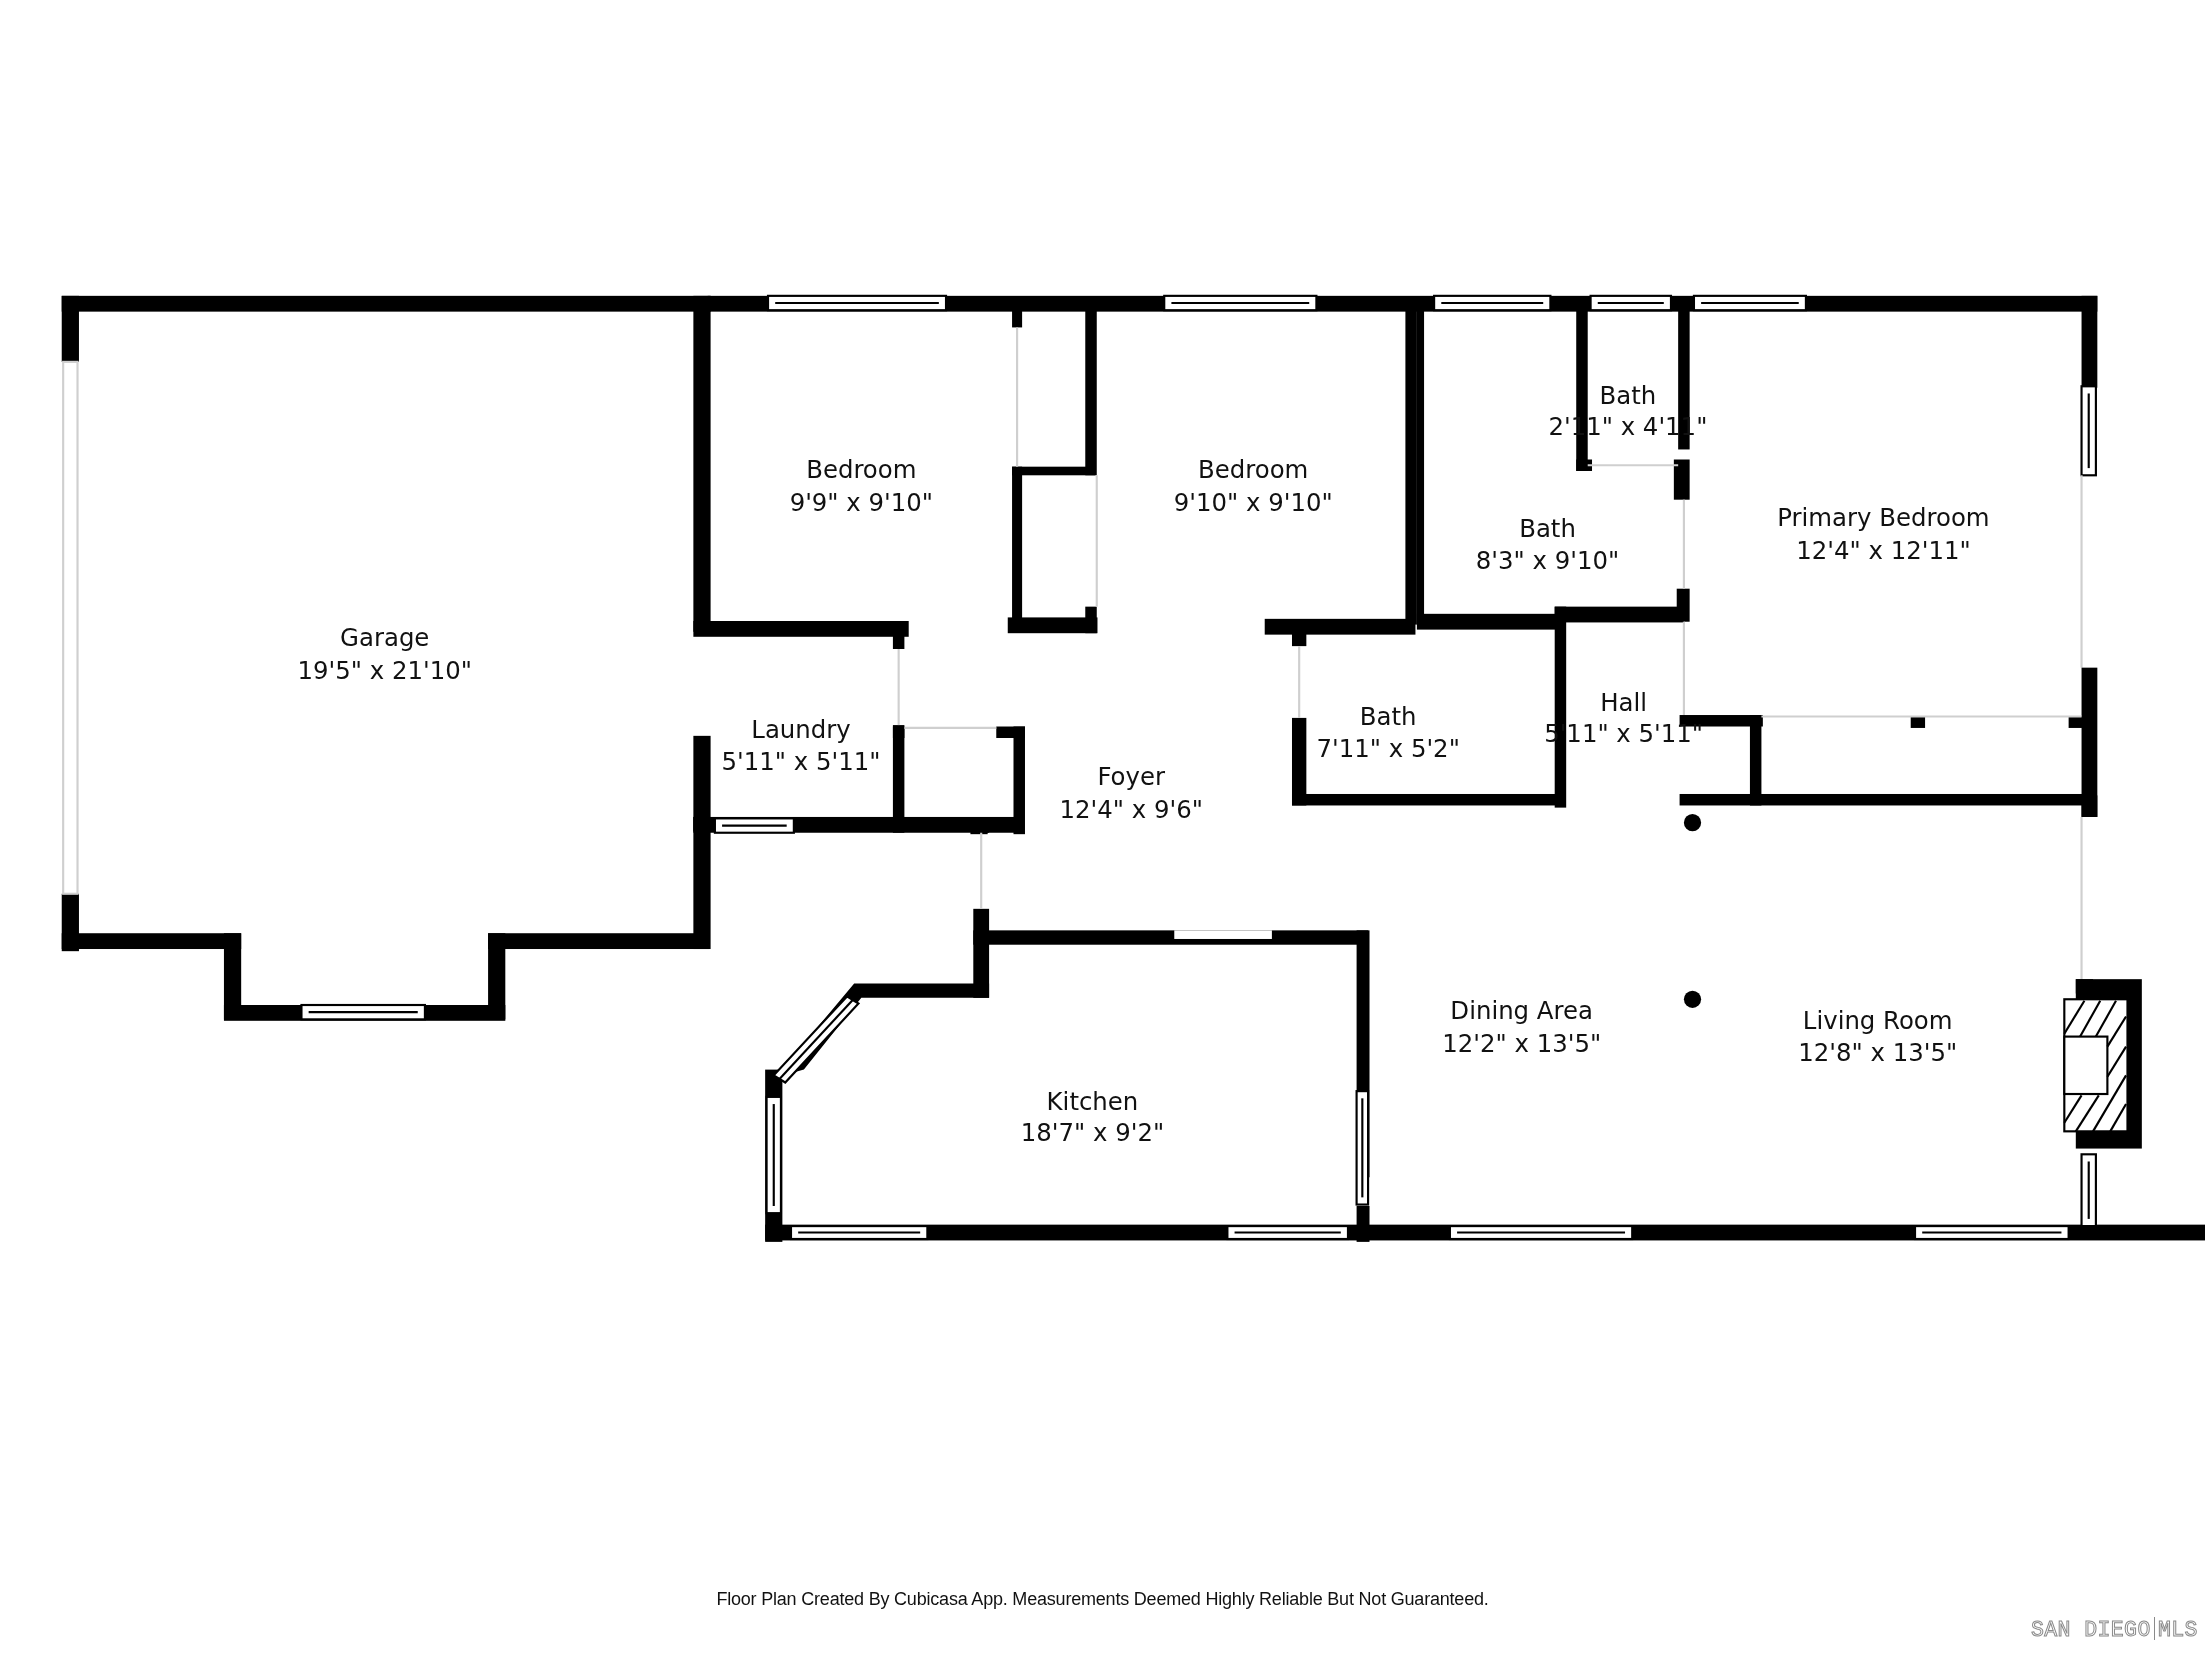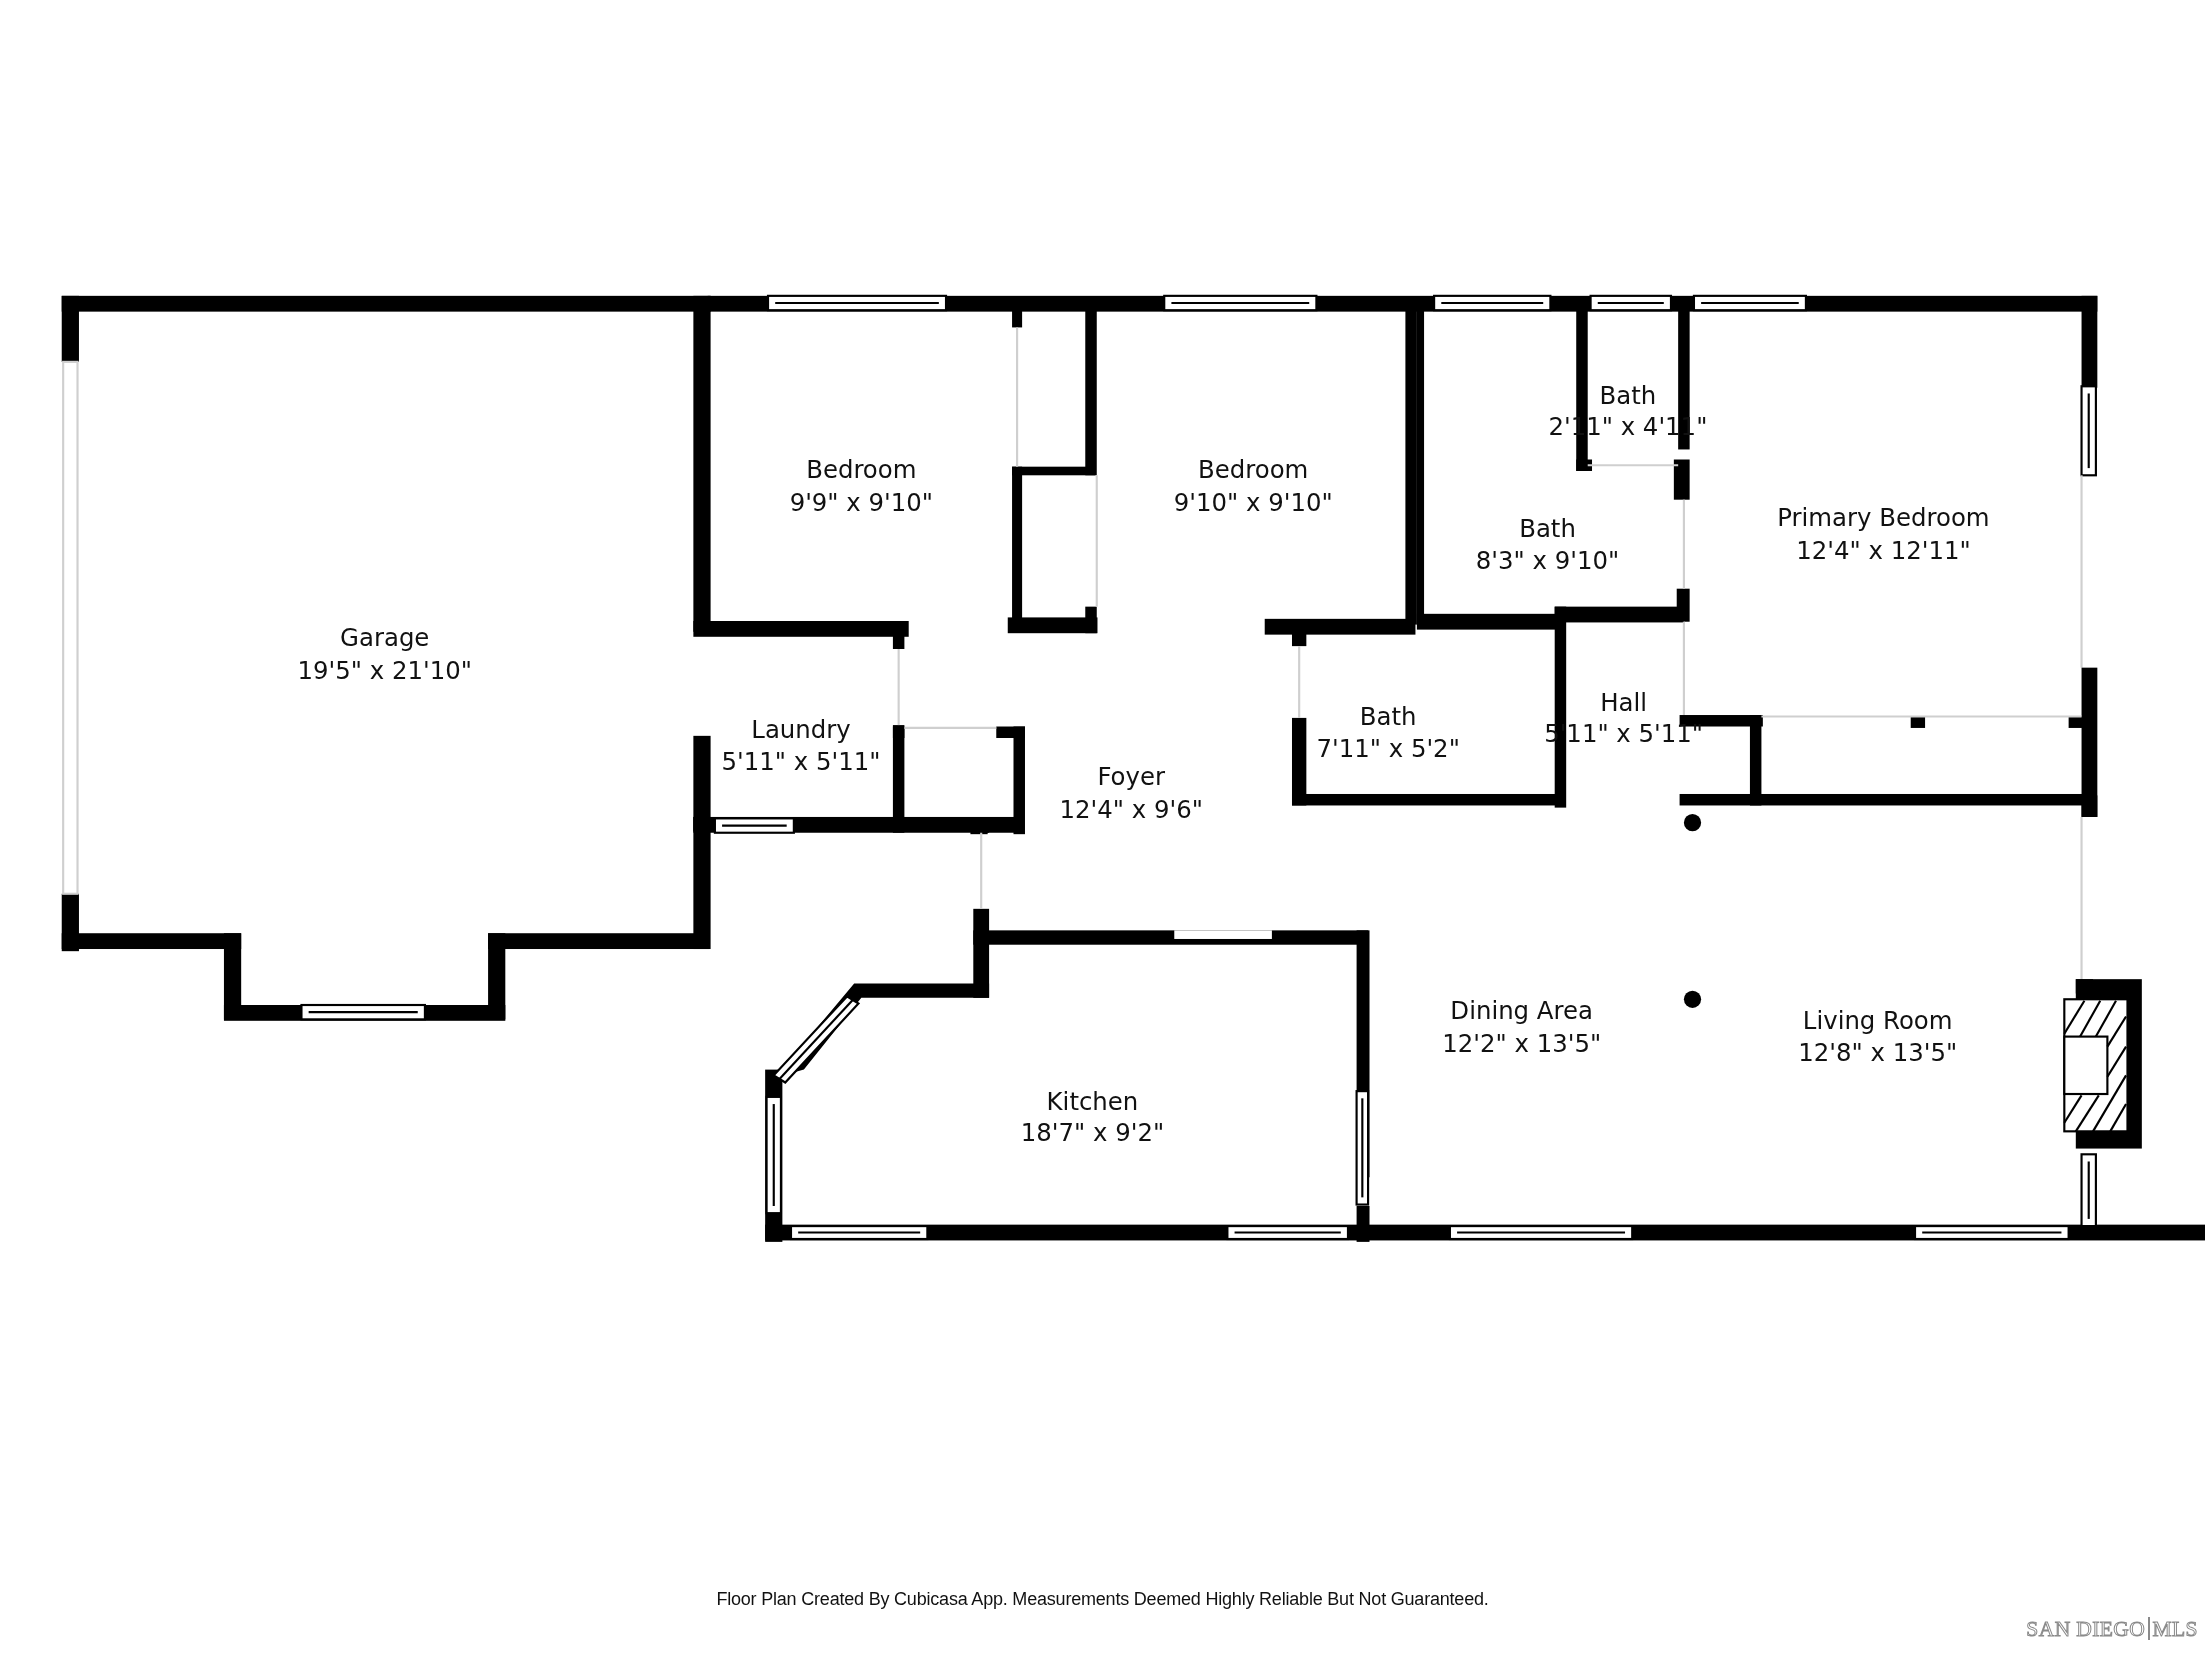--- a/index.html
+++ b/index.html
@@ -7,21 +7,21 @@
   #plan { position: absolute; left: 0; top: 0; width: 2205px; height: 1654px; }
   .wall { fill: #000000; }
   .opening { fill: #ffffff; }
   .win { fill: #ffffff; stroke: #000000; stroke-width: 3; }
   .win-line { stroke: #000000; stroke-width: 3; fill: none; }
   .thin { stroke: #cfcfcf; stroke-width: 3; fill: none; }
   .room-label { font-family: "DejaVu Sans", sans-serif; font-size: 34px; fill: #111111; text-anchor: middle; }
   .hatch { stroke: #000; stroke-width: 3; fill: none; }
   .post { fill: #000; }
   #footer-note { position: absolute; left: 0; width: 2205px; top: 1589px; text-align: center; font-family: "Liberation Sans", sans-serif; font-size: 18px; color: #111; letter-spacing: -0.2px; }
-  #mls-logo { position: absolute; right: 7.2px; bottom: 11.5px; font-family: Liberation Serif, serif; font-size: 21.5px; color: #ffffff; -webkit-text-stroke: 1px #8a8a8a; letter-spacing: 0.4px; }
+  #mls-logo { position: absolute; right: 7.2px; bottom: 11.5px; font-family: Liberation Mono, monospace; font-size: 21.5px; color: #ffffff; -webkit-text-stroke: 1px #8a8a8a; letter-spacing: 0.4px; }
   #mls-logo .sep { display: inline-block; width: 1.4px; height: 23px; background: #8a8a8a; vertical-align: -3.6px; margin: 0 2.9px; }
 </style>
 </head>
 <body>
 
 <svg id="plan" viewBox="0 0 3072 2304" xmlns="http://www.w3.org/2000/svg">
 
   <g>
     <rect class="wall" x="86" y="412" width="904" height="22"></rect>
     <rect class="wall" x="86" y="412" width="24" height="92"></rect>

